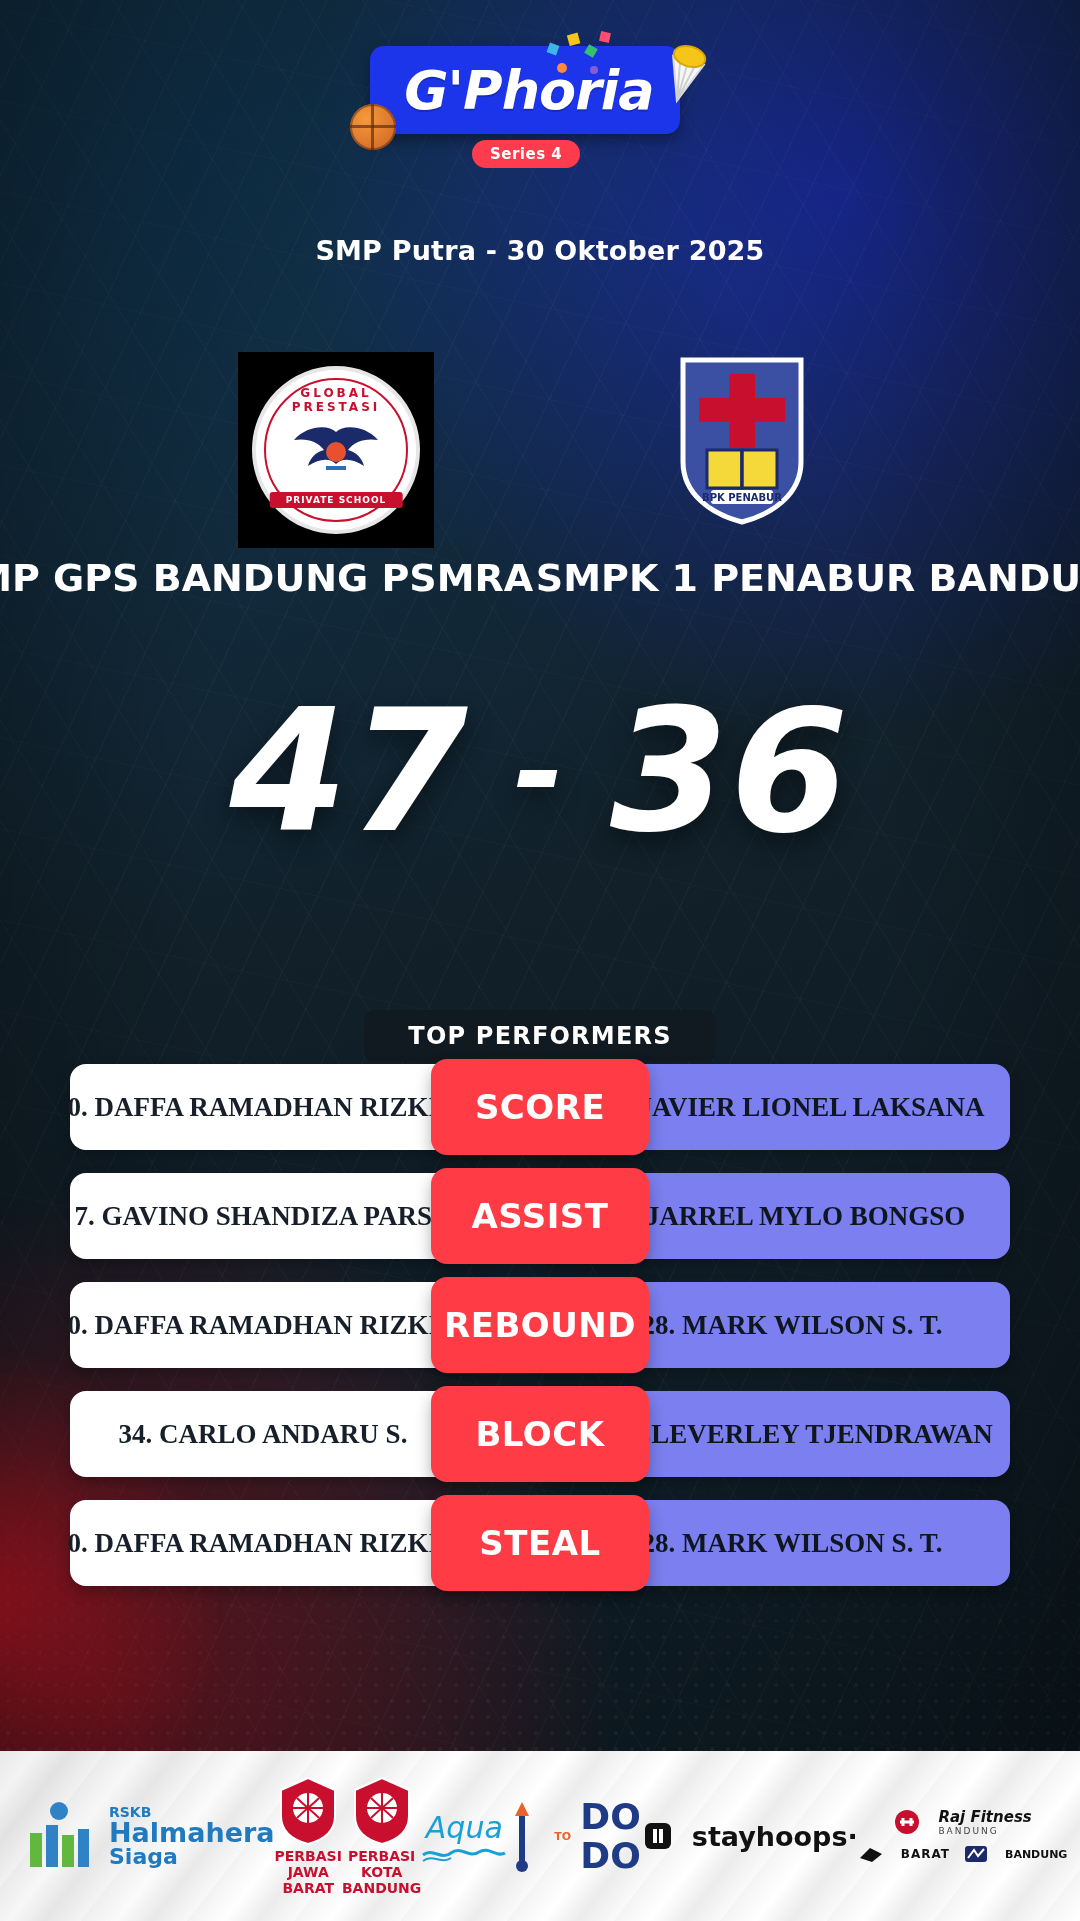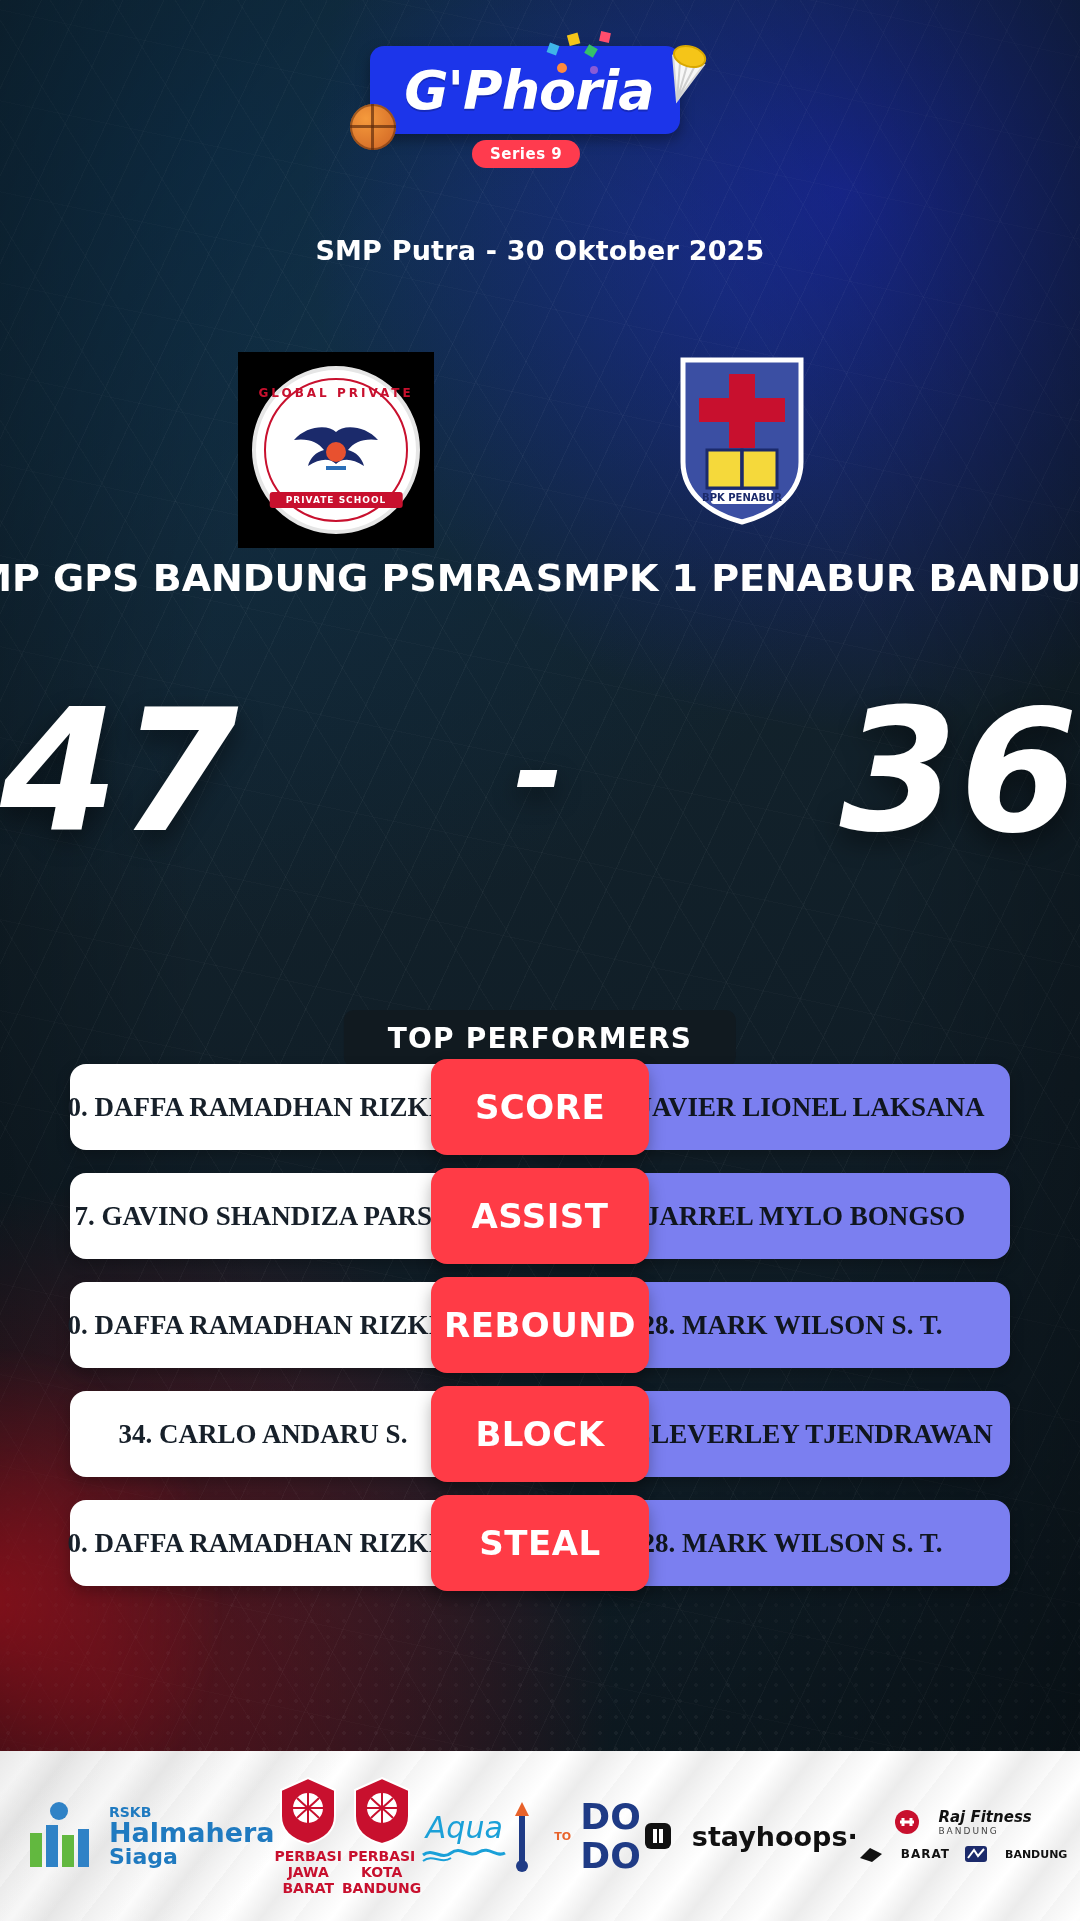--- a/index.html
+++ b/index.html
@@ -157,30 +157,30 @@
   .team-name.right { left: 520px;  text-align: center; }
 
   
   .score {
     position: absolute; top: 672px; left: 0; width: 1080px;
     text-align: center; color: #fff;
     font-size: 170px; font-weight: 900; font-style: italic;
     letter-spacing: 2px;
     font-family: "DejaVu Sans", sans-serif;
     text-shadow: 0 10px 26px rgba(0,0,0,0.45);
-    display: flex; align-items: center; justify-content: space-between; gap: 44px;
+    display: flex; align-items: center; justify-content: center; gap: 44px;
   }
   .score .dash { font-size: 120px; }
 
   
   .tp-head {
     position: absolute; top: 1010px; left: 50%; transform: translateX(-50%);
     background: #111a20; color: #fff;
     border-radius: 10px; padding: 12px 44px;
-    font-size: 28px; font-weight: 800; letter-spacing: 1.2px;
+    font-size: 24px; font-weight: 800; letter-spacing: 1.2px;
     font-family: "DejaVu Sans", sans-serif;
   }
   .tp-rows { position: absolute; top: 1064px; left: 0; width: 1080px; }
   .tp-row {
     position: relative; height: 86px; margin-bottom: 23px;
   }
   .tp-left, .tp-right {
     position: absolute; top: 0; height: 86px;
     border-radius: 16px;
     display: flex; align-items: center;
@@ -260,30 +260,30 @@
     </div>
     <div class="shuttle">
       <svg width="60" height="74" viewBox="0 0 60 74">
         <path d="M30 70 L14 28 L46 28 Z" fill="#f7f7f7" stroke="#d9d9d9" stroke-width="2"></path>
         <path d="M30 70 L22 30 M30 70 L30 28 M30 70 L38 30" stroke="#cfcfcf" stroke-width="2"></path>
         <ellipse cx="30" cy="24" rx="16" ry="10" fill="#f5c518" stroke="#d8a700" stroke-width="2"></ellipse>
       </svg>
     </div>
     <div class="ball"></div>
     <div class="logo-text">G'Phoria</div>
-    <div class="series-pill">Series 9</div>
+    <div class="series-pill">Series 4</div>
   </div>
 
   <div class="match-meta">SMP Putra - 30 Oktober 2025</div>
 
   <div class="team-logos">
     <div class="logo-box left">
       <div class="gps-badge">
         <div class="gps-ring"></div>
-        <div class="gps-txt-top">GLOBAL PRIVATE</div>
+        <div class="gps-txt-top">GLOBAL PRESTASI</div>
         <div class="gps-eagle">
           <svg width="92" height="54" viewBox="0 0 92 54">
             <path d="M46 10 C38 2 16 4 4 18 C18 16 28 20 34 28 C26 30 20 36 18 44 C30 36 40 36 46 42 C52 36 62 36 74 44 C72 36 66 30 58 28 C64 20 74 16 88 18 C76 4 54 2 46 10 Z" fill="#1b2a6b"></path>
             <circle cx="46" cy="30" r="10" fill="#e8512f"></circle>
             <path d="M36 44 h20 v4 h-20 z" fill="#2b6fb8"></path>
           </svg>
         </div>
         <div class="gps-ribbon">PRIVATE SCHOOL</div>
       </div>
     </div>

